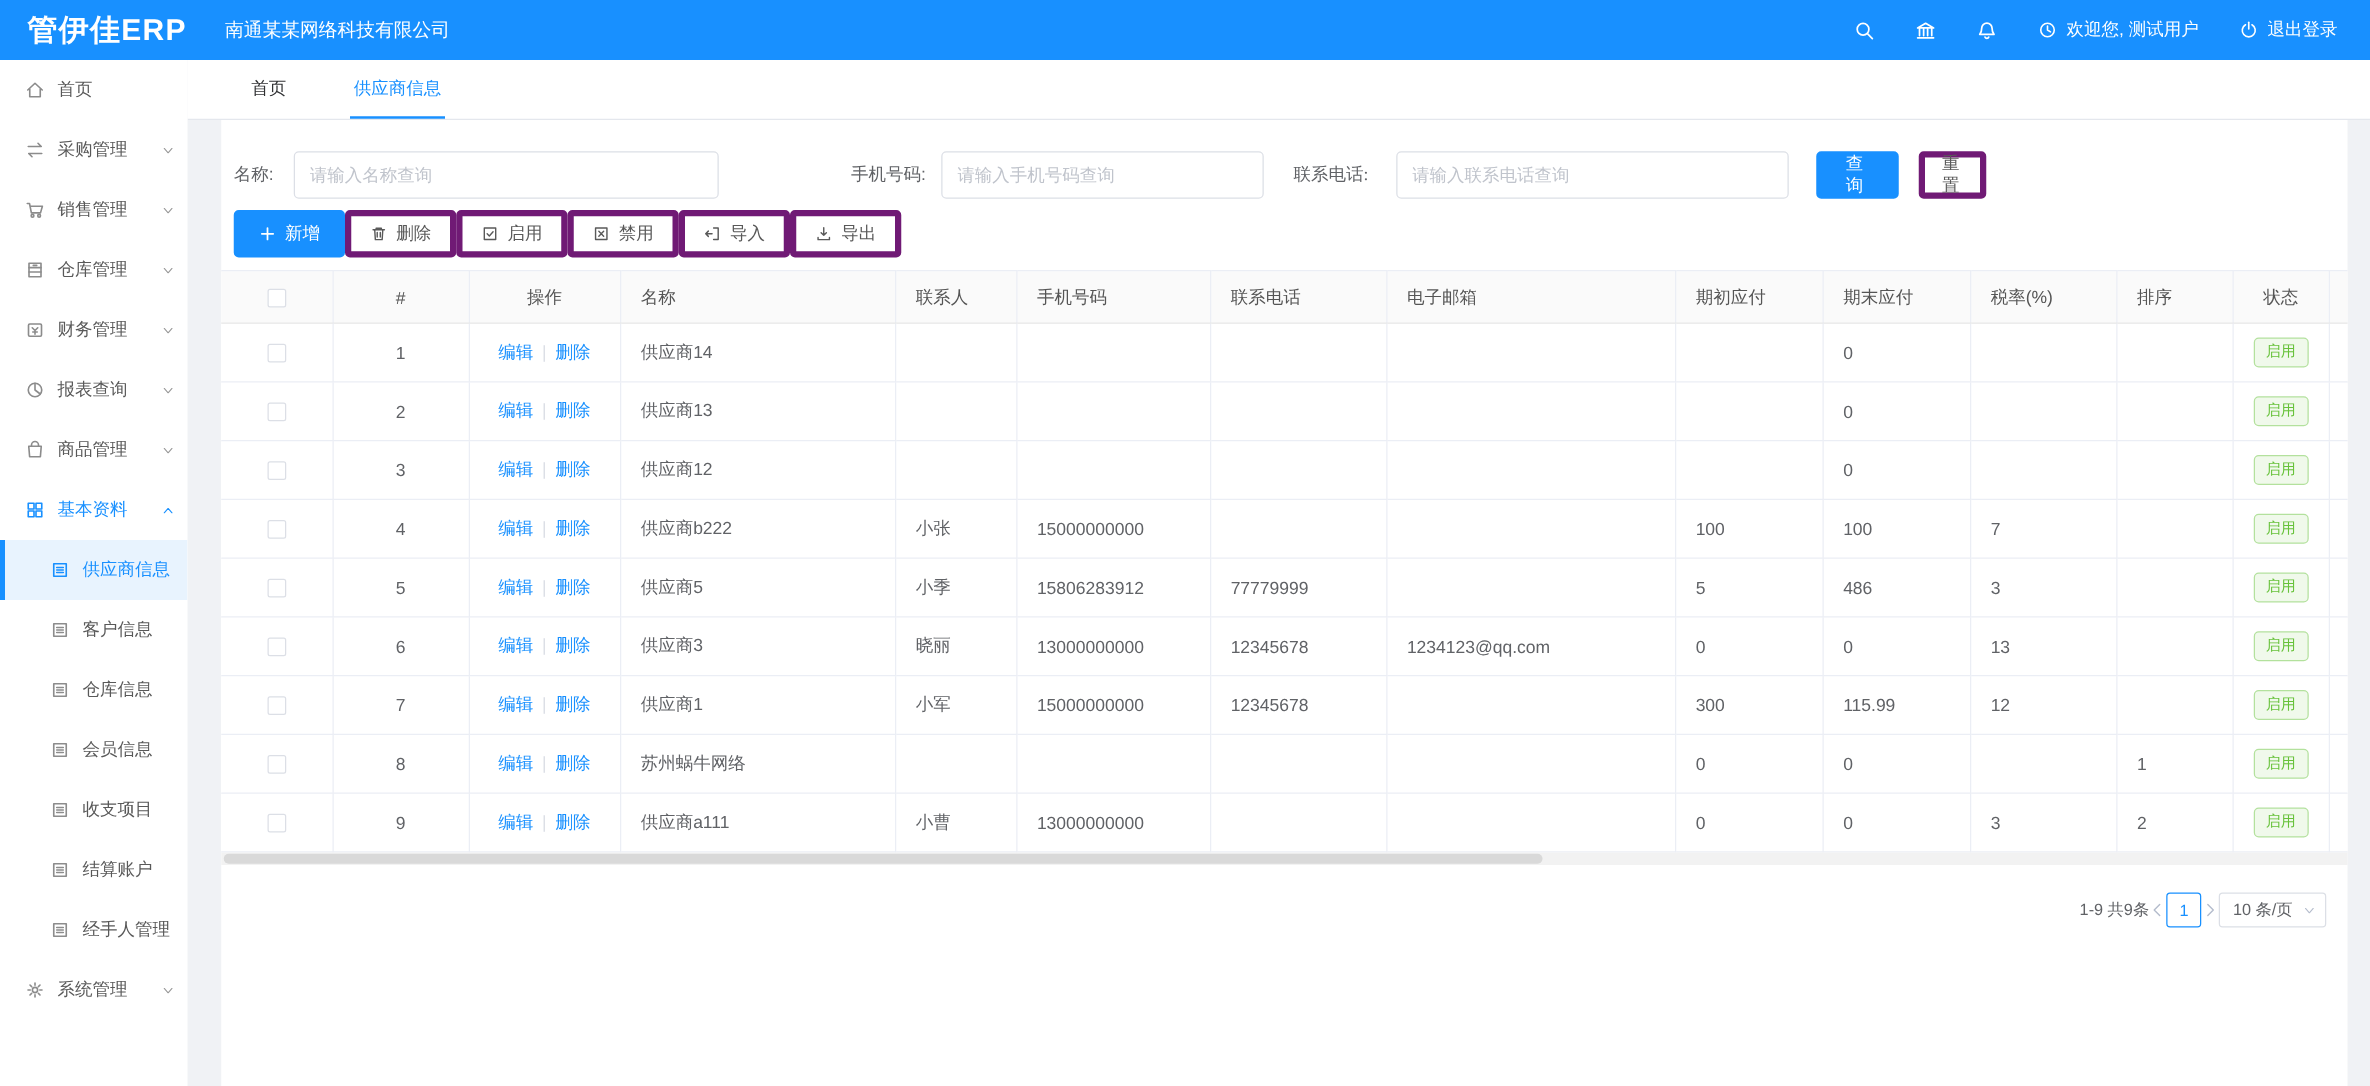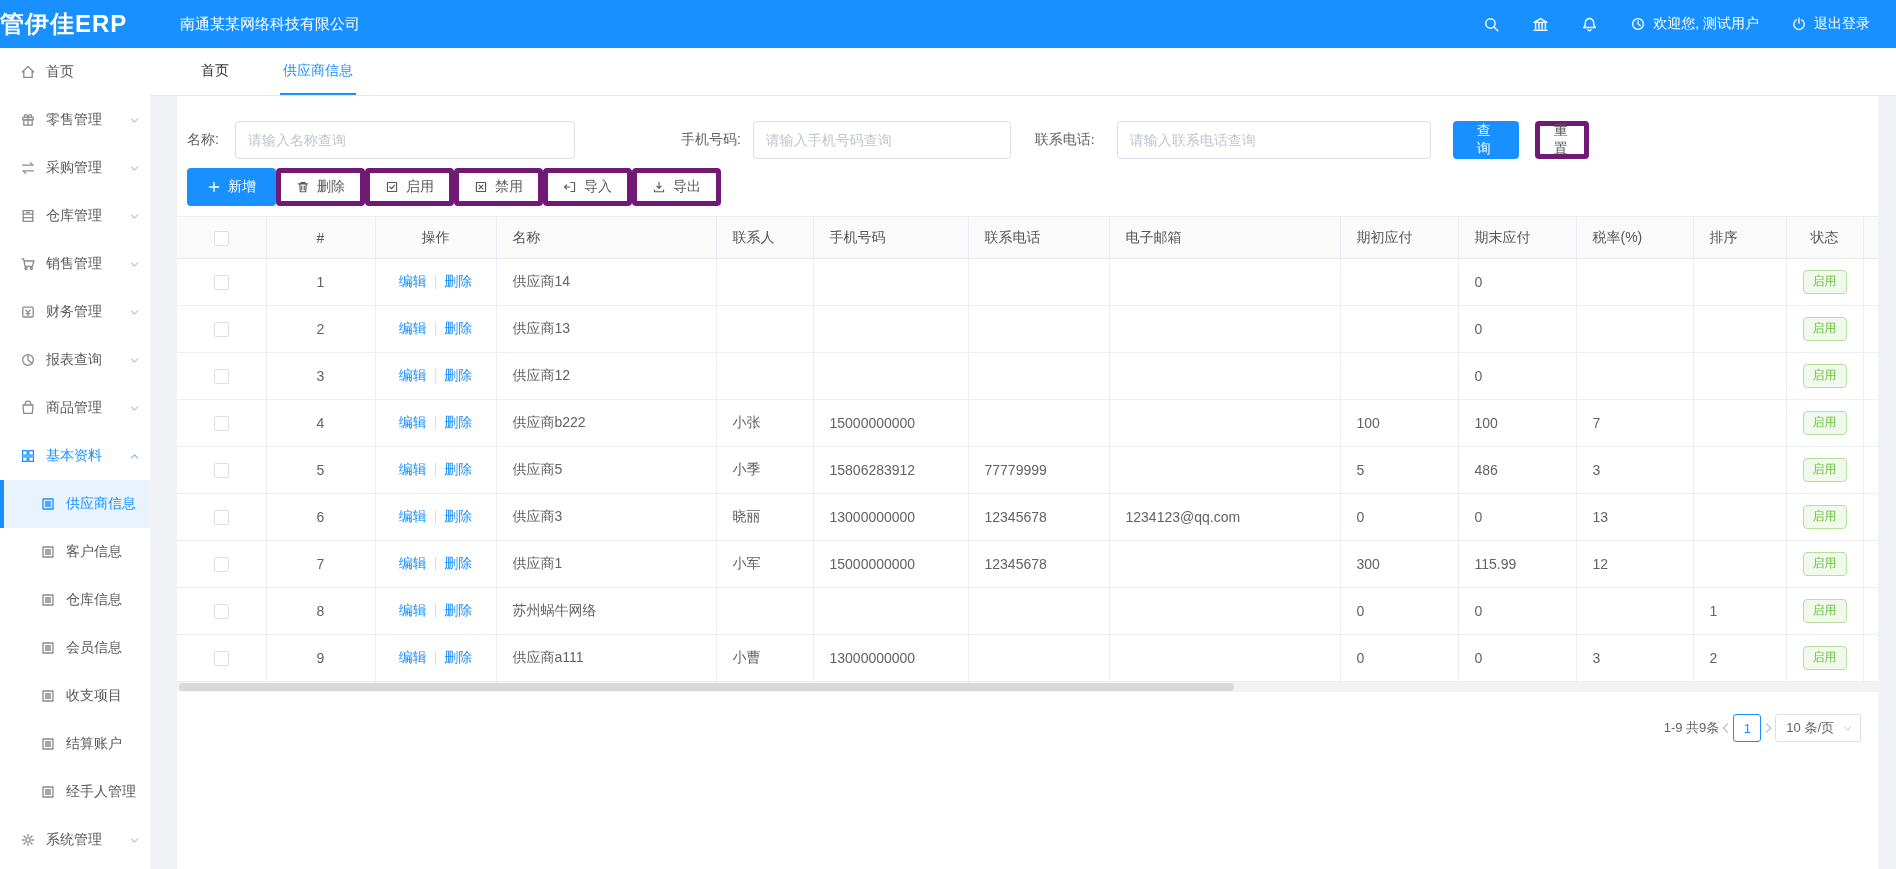--- a/index.html
+++ b/index.html
@@ -1,21 +1,21 @@
 <!DOCTYPE html>
 <html><head>
 <meta charset="utf-8">
 <style>
   * { margin:0; padding:0; box-sizing:border-box; }
   html,body { width:1896px; height:869px; overflow:hidden; }
   body { font-family:"Liberation Sans","DejaVu Sans",sans-serif; background:#f0f2f5; position:relative; font-size:14px; color:#606266; }
 
   
   .top { position:absolute; top:0; left:0; width:1896px; height:48px; background:#1890ff; display:flex; align-items:center; z-index:5; }
-  .logo { width:150px; font-size:24px; font-weight:bold; color:#fff; letter-spacing:1px; white-space:nowrap; }
+  .logo { width:150px; padding-left:22px; font-size:24px; font-weight:bold; color:#fff; letter-spacing:1px; white-space:nowrap; }
   .company { color:#fff; font-size:15px; margin-left:30px; }
   .top-right { margin-left:auto; display:flex; align-items:center; padding-right:26px; color:#fff; }
   .top-ic { width:17px; height:17px; display:inline-flex; margin-left:32px; cursor:pointer; }
   .top-ic svg { width:100%; height:100%; }
   .top-group { display:flex; align-items:center; margin-left:32px; cursor:pointer; }
   .top-group .gic { width:16px; height:16px; display:inline-flex; margin-right:7px; }
   .top-group .gic svg { width:100%; height:100%; }
 
   
   .sidebar { position:absolute; top:48px; left:0; width:150px; bottom:0; background:#fff; overflow:hidden; z-index:4; }
@@ -140,69 +140,53 @@
         <svg viewBox="0 0 16 16" xmlns="http://www.w3.org/2000/svg">
           <path d="M2.2 8 8 2.6 13.8 8" fill="none" stroke="currentColor" stroke-width="1.3" stroke-linecap="round" stroke-linejoin="round"></path>
           <path d="M3.8 7.2V13.4H12.2V7.2" fill="none" stroke="currentColor" stroke-width="1.3" stroke-linecap="round" stroke-linejoin="round"></path>
         </svg>
       </span>
     <span class="slabel">首页</span>
     </div>
     <div class="side-item">
     <span class="sicon">
         <svg viewBox="0 0 16 16" xmlns="http://www.w3.org/2000/svg">
-          <rect x="2.8" y="5.3" width="10.4" height="2.6" fill="none" stroke="currentColor" stroke-width="1.3" stroke-linecap="round" stroke-linejoin="round"></rect>
-          <rect x="3.8" y="7.9" width="8.4" height="5.3" fill="none" stroke="currentColor" stroke-width="1.3" stroke-linecap="round" stroke-linejoin="round"></rect>
-          <path d="M8 5.3V13.2" fill="none" stroke="currentColor" stroke-width="1.3" stroke-linecap="round" stroke-linejoin="round"></path>
-          <path d="M8 5.3C8 5.3 7.4 2.6 5.6 2.6 3.9 2.6 3.9 5.3 5.6 5.3M8 5.3C8 5.3 8.6 2.6 10.4 2.6 12.1 2.6 12.1 5.3 10.4 5.3" fill="none" stroke="currentColor" stroke-width="1.3" stroke-linecap="round" stroke-linejoin="round"></path>
-        </svg>
-      </span>
-    <span class="slabel">零售管理</span>
-      <span class="chev">
-        <svg viewBox="0 0 16 16" xmlns="http://www.w3.org/2000/svg">
-          <path d="m3.5 5.5 4.5 5 4.5-5" fill="none" stroke="currentColor" stroke-width="1.3" stroke-linecap="round" stroke-linejoin="round"></path>
-        </svg>
-      </span>
-    </div>
-    <div class="side-item">
-    <span class="sicon">
-        <svg viewBox="0 0 16 16" xmlns="http://www.w3.org/2000/svg">
           <path d="M2.6 5.2H13l-2.6-2.6M13.4 10.8H3l2.6 2.6" fill="none" stroke="currentColor" stroke-width="1.3" stroke-linecap="round" stroke-linejoin="round"></path>
         </svg>
       </span>
     <span class="slabel">采购管理</span>
-      <span class="chev">
-        <svg viewBox="0 0 16 16" xmlns="http://www.w3.org/2000/svg">
-          <path d="m3.5 5.5 4.5 5 4.5-5" fill="none" stroke="currentColor" stroke-width="1.3" stroke-linecap="round" stroke-linejoin="round"></path>
-        </svg>
-      </span>
-    </div>
-    <div class="side-item">
-    <span class="sicon">
-        <svg viewBox="0 0 16 16" xmlns="http://www.w3.org/2000/svg">
-          <rect x="3.2" y="2.6" width="9.6" height="10.8" fill="none" stroke="currentColor" stroke-width="1.3" stroke-linecap="round" stroke-linejoin="round"></rect>
-          <path d="M3.2 6.1h9.6M3.2 9.6h9.6M6.6 4.3h2.8" fill="none" stroke="currentColor" stroke-width="1.3" stroke-linecap="round" stroke-linejoin="round"></path>
-        </svg>
-      </span>
-    <span class="slabel">仓库管理</span>
       <span class="chev">
         <svg viewBox="0 0 16 16" xmlns="http://www.w3.org/2000/svg">
           <path d="m3.5 5.5 4.5 5 4.5-5" fill="none" stroke="currentColor" stroke-width="1.3" stroke-linecap="round" stroke-linejoin="round"></path>
         </svg>
       </span>
     </div>
     <div class="side-item">
     <span class="sicon">
         <svg viewBox="0 0 16 16" xmlns="http://www.w3.org/2000/svg">
           <path d="M1.8 2.8h1.8l1.5 7.5h7.3L13.9 5H4.2" fill="none" stroke="currentColor" stroke-width="1.3" stroke-linecap="round" stroke-linejoin="round"></path>
           <circle cx="6" cy="12.6" r="1.1" fill="none" stroke="currentColor" stroke-width="1.3" stroke-linecap="round" stroke-linejoin="round"></circle>
           <circle cx="11.3" cy="12.6" r="1.1" fill="none" stroke="currentColor" stroke-width="1.3" stroke-linecap="round" stroke-linejoin="round"></circle>
         </svg>
       </span>
     <span class="slabel">销售管理</span>
+      <span class="chev">
+        <svg viewBox="0 0 16 16" xmlns="http://www.w3.org/2000/svg">
+          <path d="m3.5 5.5 4.5 5 4.5-5" fill="none" stroke="currentColor" stroke-width="1.3" stroke-linecap="round" stroke-linejoin="round"></path>
+        </svg>
+      </span>
+    </div>
+    <div class="side-item">
+    <span class="sicon">
+        <svg viewBox="0 0 16 16" xmlns="http://www.w3.org/2000/svg">
+          <rect x="3.2" y="2.6" width="9.6" height="10.8" fill="none" stroke="currentColor" stroke-width="1.3" stroke-linecap="round" stroke-linejoin="round"></rect>
+          <path d="M3.2 6.1h9.6M3.2 9.6h9.6M6.6 4.3h2.8" fill="none" stroke="currentColor" stroke-width="1.3" stroke-linecap="round" stroke-linejoin="round"></path>
+        </svg>
+      </span>
+    <span class="slabel">仓库管理</span>
       <span class="chev">
         <svg viewBox="0 0 16 16" xmlns="http://www.w3.org/2000/svg">
           <path d="m3.5 5.5 4.5 5 4.5-5" fill="none" stroke="currentColor" stroke-width="1.3" stroke-linecap="round" stroke-linejoin="round"></path>
         </svg>
       </span>
     </div>
     <div class="side-item">
     <span class="sicon">
         <svg viewBox="0 0 16 16" xmlns="http://www.w3.org/2000/svg">
           <rect x="2.8" y="3.2" width="10.4" height="9.8" rx="1" fill="none" stroke="currentColor" stroke-width="1.3" stroke-linecap="round" stroke-linejoin="round"></rect>

